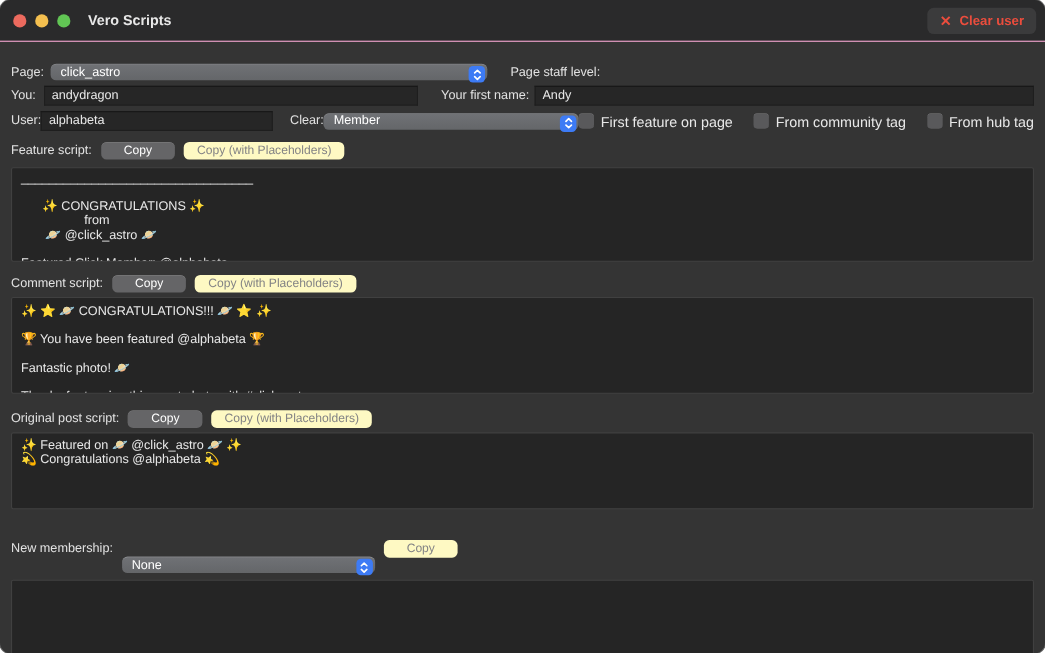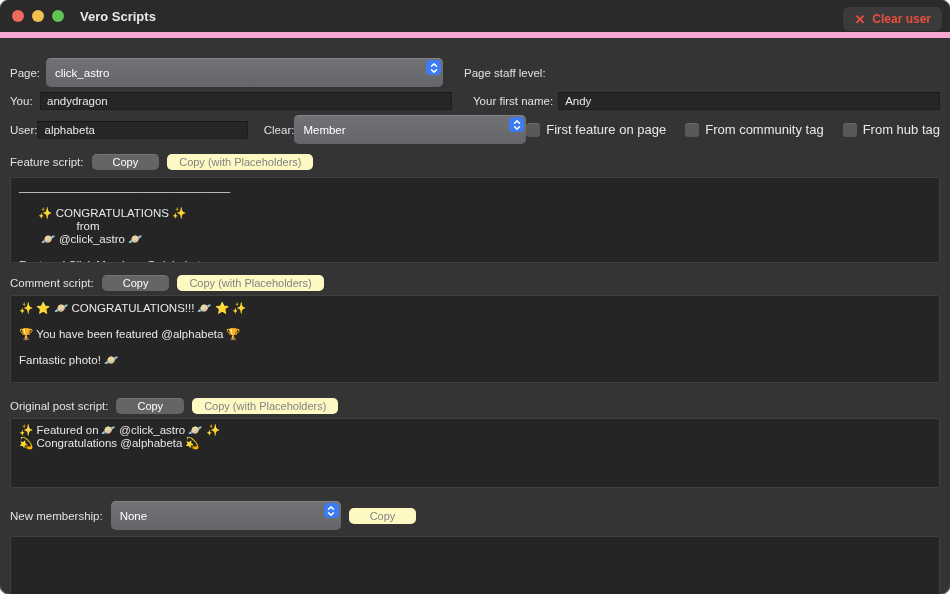--- a/index.html
+++ b/index.html
@@ -3,42 +3,42 @@
 <meta charset="utf-8">
 <style>
   * { margin:0; padding:0; box-sizing:border-box; }
   html,body { width:950px; height:594px; background:#ffffff; font-family:"Liberation Sans", sans-serif; }
   .window {
     position:relative; width:950px; height:594px; background:#343434;
     border-radius:10px; overflow:hidden; box-shadow:0 0 0 1px rgba(0,0,0,.6);
   }
   
   .titlebar {
-    height:38px; background:#2a2a2b; border-bottom:6px solid #f9a8d4;
+    height:38px; background:#2a2a2b; border-bottom:1px solid #f9a8d4;
     display:flex; align-items:center; position:relative;
   }
   .lights { display:flex; gap:8px; margin-left:12px; }
   .light { width:12px; height:12px; border-radius:50%; }
   .light.red { background:#ec6a5e; }
   .light.yellow { background:#f4bf4f; }
   .light.green { background:#61c554; }
   .win-title { margin-left:16px; color:#e8e8e8; font-size:13px; font-weight:bold; }
   .clear-user {
     position:absolute; right:8px; top:7px; height:24px; display:flex; align-items:center;
     background:#3b3b3c; border:none; border-radius:6px; padding:0 11px; cursor:pointer;
     color:#eb4d3d; font-size:12px; font-weight:bold; font-family:inherit;
   }
   .clear-user .x { margin-right:7px; font-size:13px; font-weight:bold; }
   
   .content { padding:10px 10px 0 10px; }
   .row { display:flex; align-items:center; }
   .lbl { color:#e2e2e2; font-size:11.5px; white-space:nowrap; }
   
   .popup {
-    position:relative; height:29px; border-radius:5px; display:flex; align-items:center;
+    position:relative; height:15px; border-radius:5px; display:flex; align-items:center;
     background:linear-gradient(#707276,#646669); padding:0 24px 0 9px; cursor:pointer;
     box-shadow:inset 0 0.5px 0 rgba(255,255,255,.25);
   }
   .popup .val { color:#ffffff; font-size:11.5px; white-space:nowrap; overflow:hidden; }
   .stepper {
     position:absolute; right:2px; top:2px; width:15px; height:15px; border-radius:4px;
     background:#3d7bf5; display:flex; align-items:center; justify-content:center;
   }
   
   .tf {
@@ -93,21 +93,21 @@
               <path d="M1.5 4.3 L4 1.9 L6.5 4.3" stroke="#fff" stroke-width="1.5" fill="none" stroke-linecap="round" stroke-linejoin="round"></path>
               <path d="M1.5 7.7 L4 10.1 L6.5 7.7" stroke="#fff" stroke-width="1.5" fill="none" stroke-linecap="round" stroke-linejoin="round"></path>
             </svg>
         </span>
       </div>
       <span class="lbl" style="margin-left:21px;">Page staff level:</span>
     </div>
 
     <div class="row" style="margin-top:5px;">
       <span class="lbl" style="width:30px;">You:</span>
-      <input class="tf" style="width: 412px;" value="andydragon">
+      <input class="tf" style="width: 340px;" value="andydragon">
       <span class="lbl" style="margin-left:21px;">Your first name:</span>
       <input class="tf" style="flex: 1 1 0%; margin-left: 5px;" value="Andy">
     </div>
 
     <div class="row" style="margin-top:5px;">
       <span class="lbl" style="width:30px;">User:</span>
       <input class="tf" style="width: 245px;" value="alphabeta">
       <span class="lbl" style="margin-left:16px; width:34px;">Clear:</span>
       <div class="popup" style="width:267px;">
         <span class="val">Member</span>
@@ -163,21 +163,21 @@
     <div class="script-head" style="margin-top:15px;">
       <span class="lbl">Original post script:</span>
       <button class="btn on" style="padding:0 21px;">Copy</button>
       <button class="btn off" style="padding:0 12px;">Copy (with Placeholders)</button>
     </div>
     <textarea class="ta" style="height: 70px; margin-top: 4px; padding-top: 5px;" spellcheck="false">✨ Featured on 🪐 @click_astro 🪐 ✨
 💫 Congratulations @alphabeta 💫</textarea>
 
     <div class="row" style="margin-top:13px;">
       <span class="lbl">New membership:</span>
-      <div class="popup" style="width:230px; margin-left:8px;">
+      <div class="popup" style="width:230px; margin-left:8px;margin-top:30px;">
         <span class="val">None</span>
         <span class="stepper">
           <svg width="8" height="12" viewBox="0 0 8 12">
               <path d="M1.5 4.3 L4 1.9 L6.5 4.3" stroke="#fff" stroke-width="1.5" fill="none" stroke-linecap="round" stroke-linejoin="round"></path>
               <path d="M1.5 7.7 L4 10.1 L6.5 7.7" stroke="#fff" stroke-width="1.5" fill="none" stroke-linecap="round" stroke-linejoin="round"></path>
             </svg>
         </span>
       </div>
       <button class="btn off" style="padding:0 21px; margin-left:8px;">Copy</button>
     </div>

